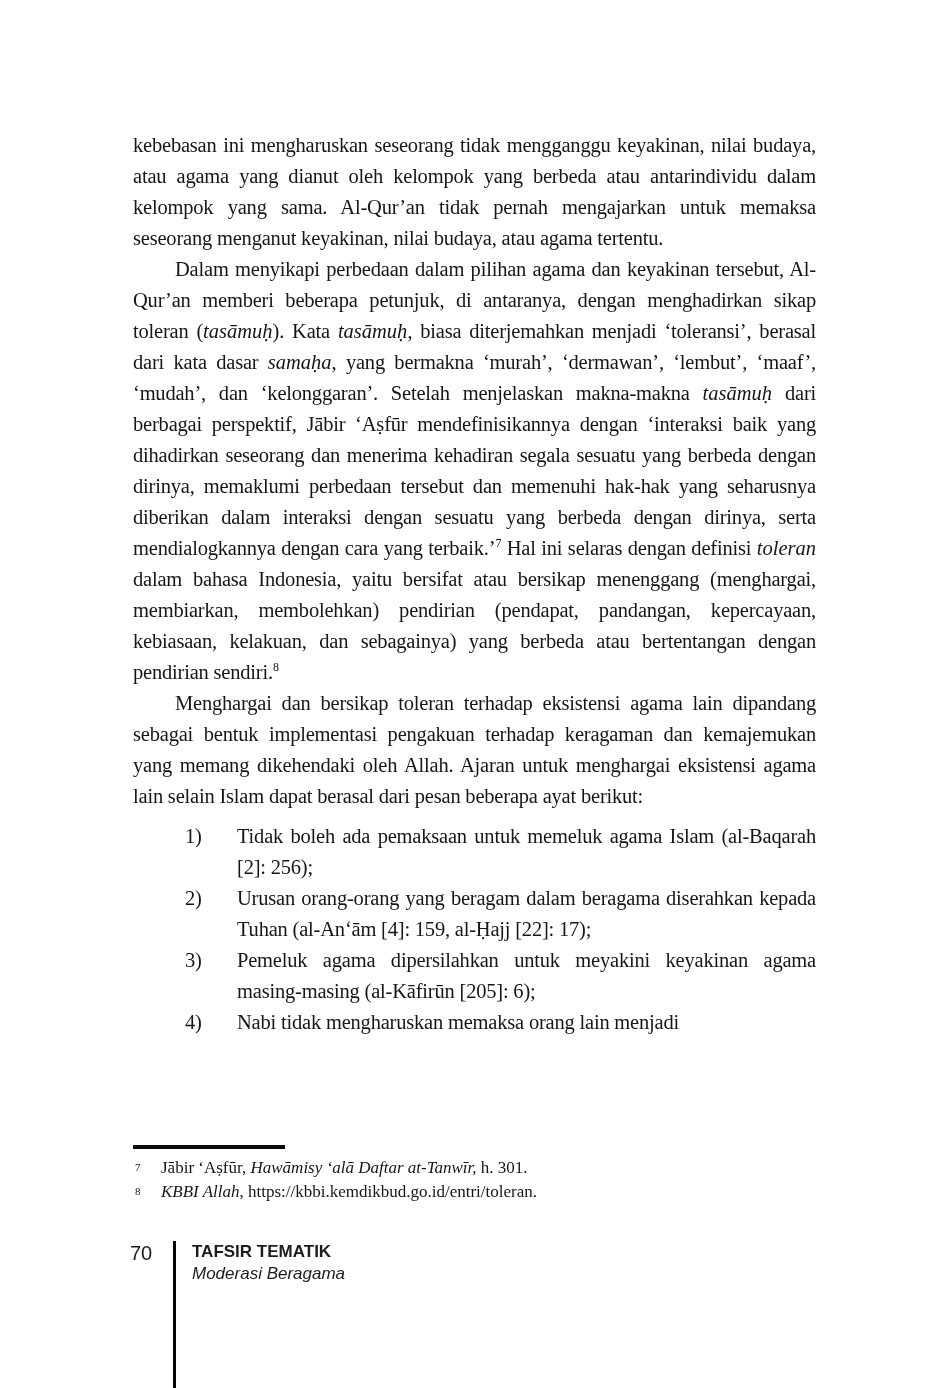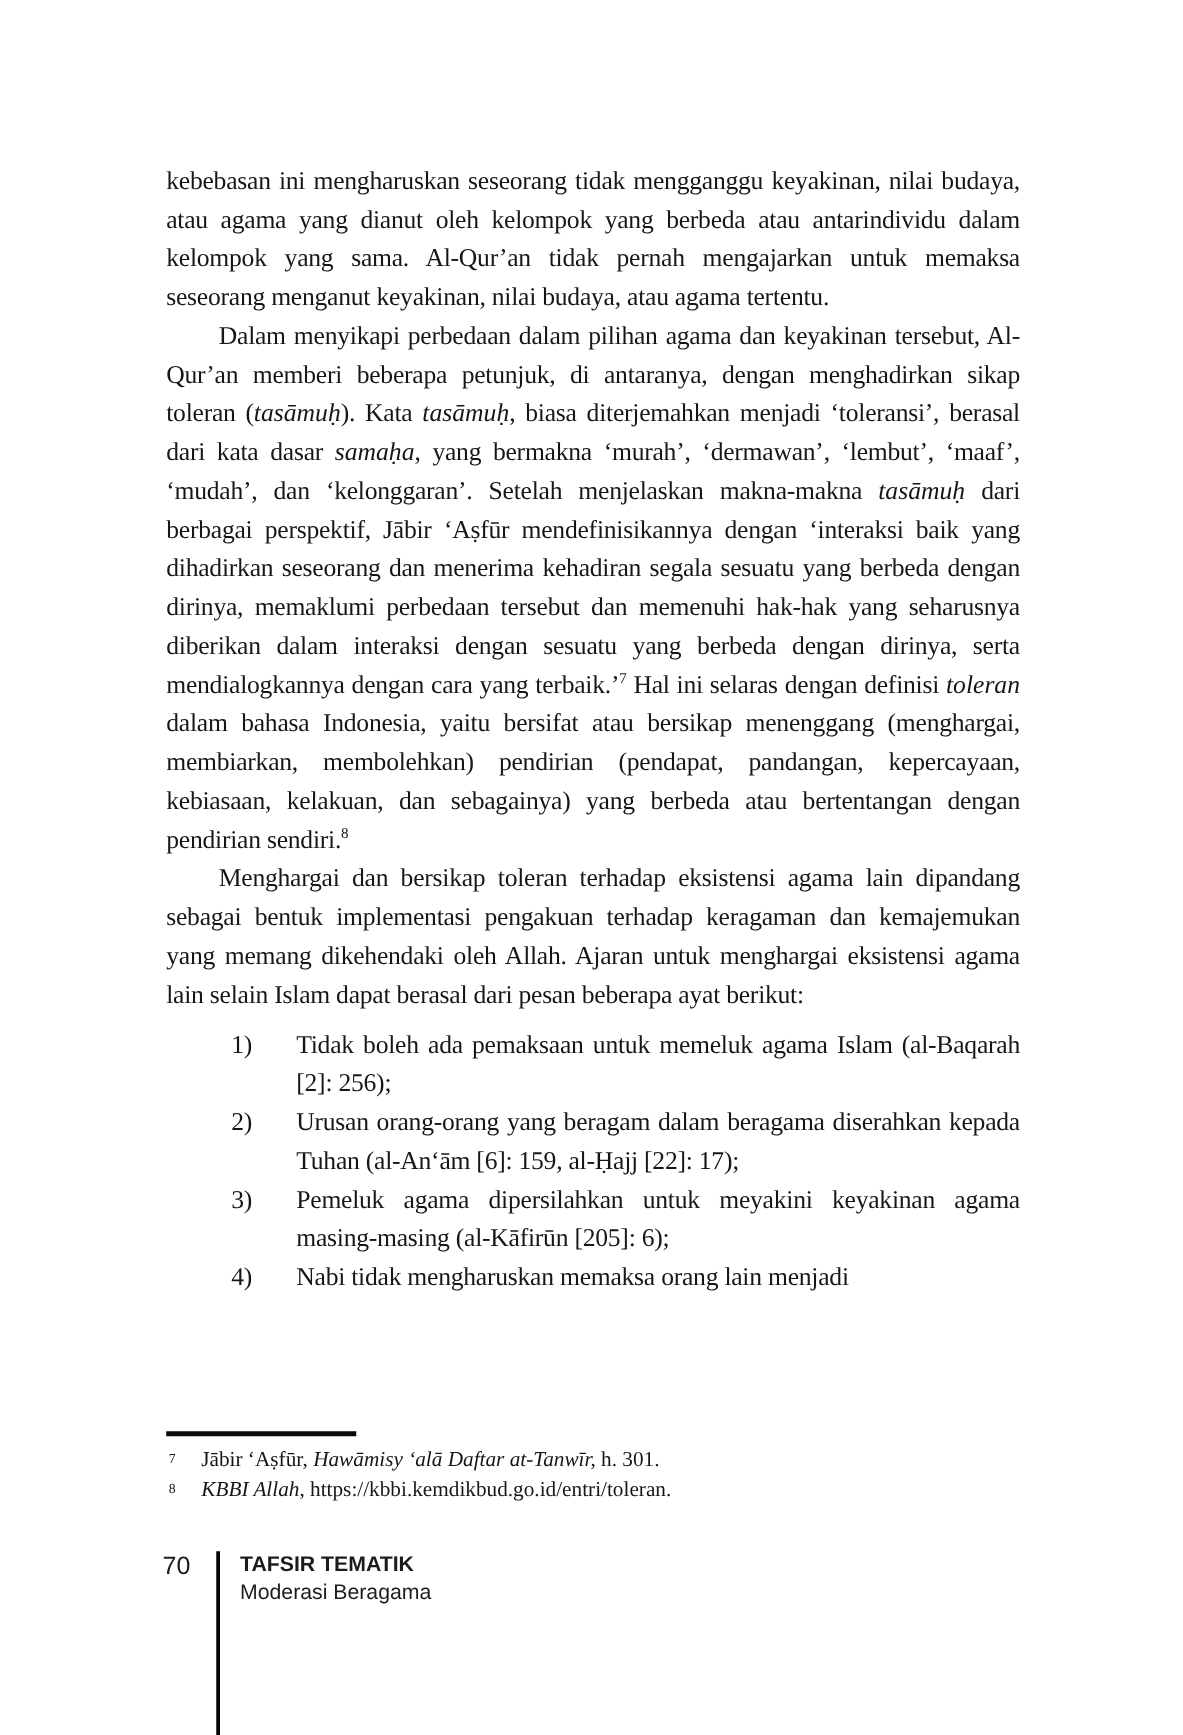--- a/index.html
+++ b/index.html
@@ -39,36 +39,36 @@
     font-family:"Liberation Sans","DejaVu Sans",sans-serif;
     color:#1c1c1c;
   }
   .page-num { position:absolute; left:0; top:1px; font-size:20px; }
   .footer-bar {
     position:absolute; left:43px; top:0;
     width:3px; height:147px; background:#050505;
   }
   .footer-titles { position:absolute; left:62px; top:0; width:400px; }
   .book-title { font-size:17px; font-weight:700; line-height:22px; }
-  .book-subtitle { font-size:17px; font-weight:400; line-height:22px; }
+  .book-subtitle { font-size:17px; font-weight:400; line-height:22px;font-style:italic; }
 </style>
 </head>
 <body>
 
 <div class="page">
 
   <div class="body-text" id="body-text">
     <div id="paragraphs">
         <p class=""><span>kebebasan ini mengharuskan seseorang tidak mengganggu keyakinan, nilai budaya, atau agama yang dianut oleh kelompok yang berbeda atau antarindividu dalam kelompok yang sama. Al-Qur’an tidak pernah mengajarkan untuk memaksa seseorang menganut keyakinan, nilai budaya, atau agama tertentu.</span></p>
         <p class="indent"><span>Dalam menyikapi perbedaan dalam pilihan agama dan keyakinan tersebut, Al-Qur’an memberi beberapa petunjuk, di antaranya, dengan menghadirkan sikap toleran (</span><i>tasāmuḥ</i><span>). Kata </span><i>tasāmuḥ</i><span>, biasa diterjemahkan menjadi ‘toleransi’, berasal dari kata dasar </span><i>samaḥa</i><span>, yang bermakna ‘murah’, ‘dermawan’, ‘lembut’, ‘maaf’, ‘mudah’, dan ‘kelonggaran’. Setelah menjelaskan makna-makna </span><i>tasāmuḥ</i><span> dari berbagai perspektif, Jābir ‘Aṣfūr mendefinisikannya dengan ‘interaksi baik yang dihadirkan seseorang dan menerima kehadiran segala sesuatu yang berbeda dengan dirinya, memaklumi perbedaan tersebut dan memenuhi hak-hak yang seharusnya diberikan dalam interaksi dengan sesuatu yang berbeda dengan dirinya, serta mendialogkannya dengan cara yang terbaik.’</span><sup class="marker">7</sup><span> Hal ini selaras dengan definisi </span><i>toleran</i><span> dalam bahasa Indonesia, yaitu bersifat atau bersikap menenggang (menghargai, membiarkan, membolehkan) pendirian (pendapat, pandangan, kepercayaan, kebiasaan, kelakuan, dan sebagainya) yang berbeda atau bertentangan dengan pendirian sendiri.</span><sup class="marker">8</sup></p>
         <p class="indent"><span>Menghargai dan bersikap toleran terhadap eksistensi agama lain dipandang sebagai bentuk implementasi pengakuan terhadap keragaman dan kemajemukan yang memang dikehendaki oleh Allah. Ajaran untuk menghargai eksistensi agama lain selain Islam dapat berasal dari pesan beberapa ayat berikut:</span></p>
       </div>
     <div class="list" id="verse-list">
         <div class="list-item"><span class="list-num">1)</span><span>Tidak boleh ada pemaksaan untuk memeluk agama Islam (al-Baqarah [2]: 256);</span></div>
-        <div class="list-item"><span class="list-num">2)</span><span>Urusan orang-orang yang beragam dalam beragama diserahkan kepada Tuhan (al-An‘ām [6]: 159, al-Ḥajj [22]: 17);</span></div>
+        <div class="list-item"><span class="list-num">2)</span><span>Urusan orang-orang yang beragam dalam beragama diserahkan kepada Tuhan (al-An‘ām [4]: 159, al-Ḥajj [22]: 17);</span></div>
         <div class="list-item"><span class="list-num">3)</span><span>Pemeluk agama dipersilahkan untuk meyakini keyakinan agama masing-masing (al-Kāfirūn [205]: 6);</span></div>
         <div class="list-item"><span class="list-num">4)</span><span>Nabi tidak mengharuskan memaksa orang lain menjadi</span></div>
       </div>
   </div>
 
   <div class="footnotes">
     <div class="fn-rule"></div>
     <div id="footnote-list">
         <div class="footnote"><sup class="fn-num">7</sup><span>Jābir ‘Aṣfūr, </span><i>Hawāmisy ‘alā Daftar at-Tanwīr,</i><span> h. 301.</span></div>
         <div class="footnote"><sup class="fn-num">8</sup><i>KBBI Allah</i><span>, https://kbbi.kemdikbud.go.id/entri/toleran.</span></div>

